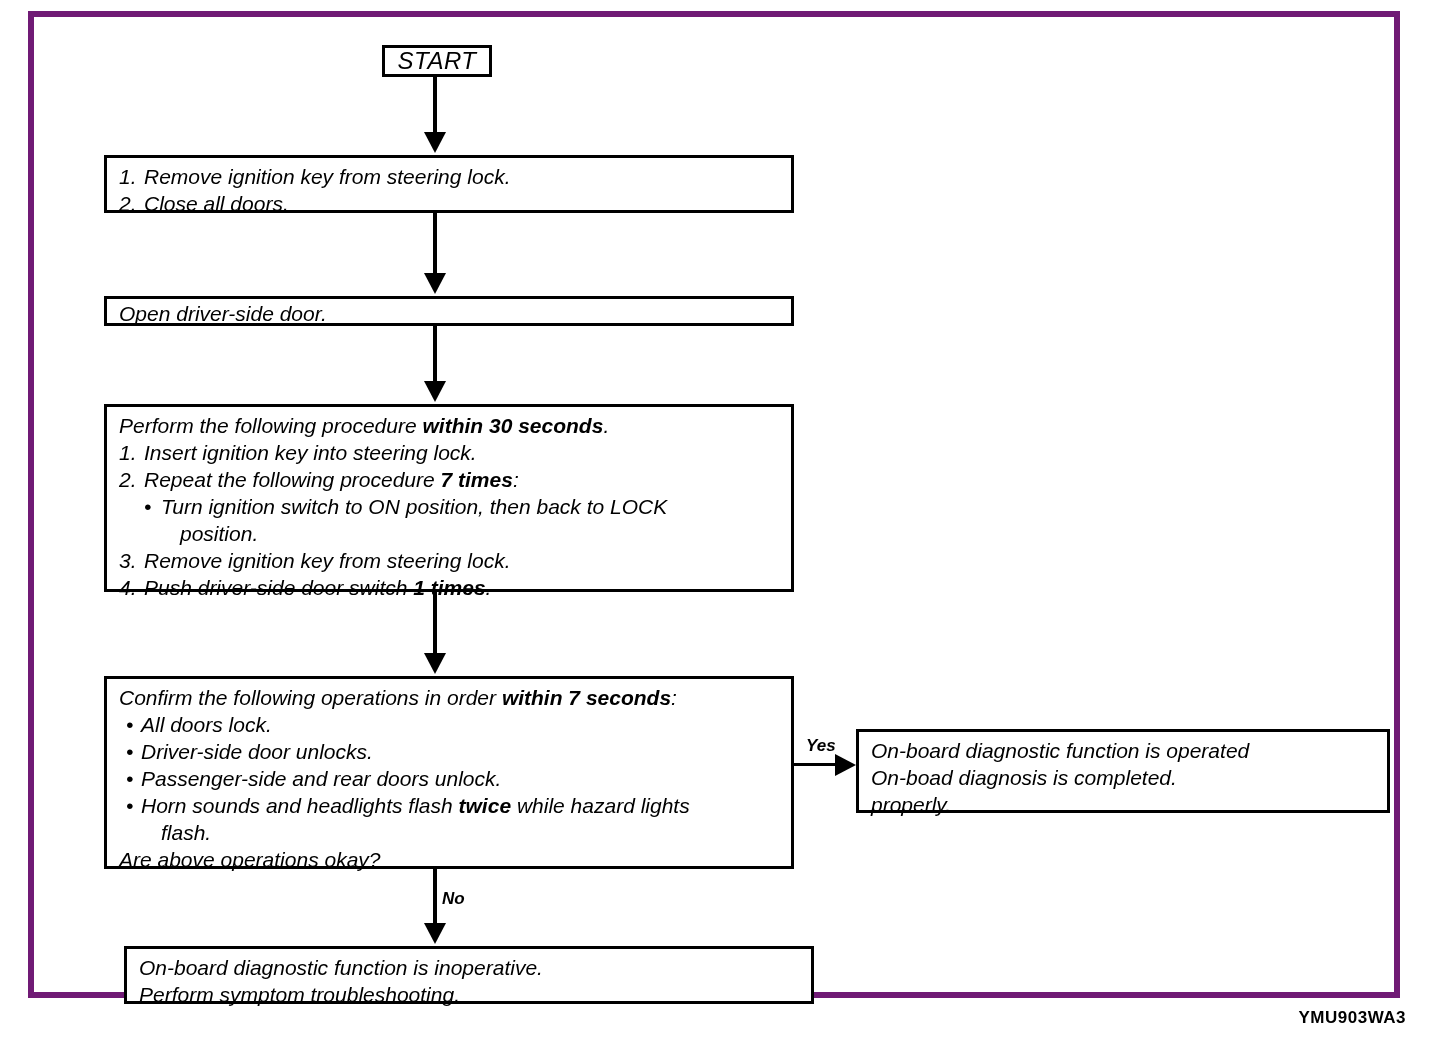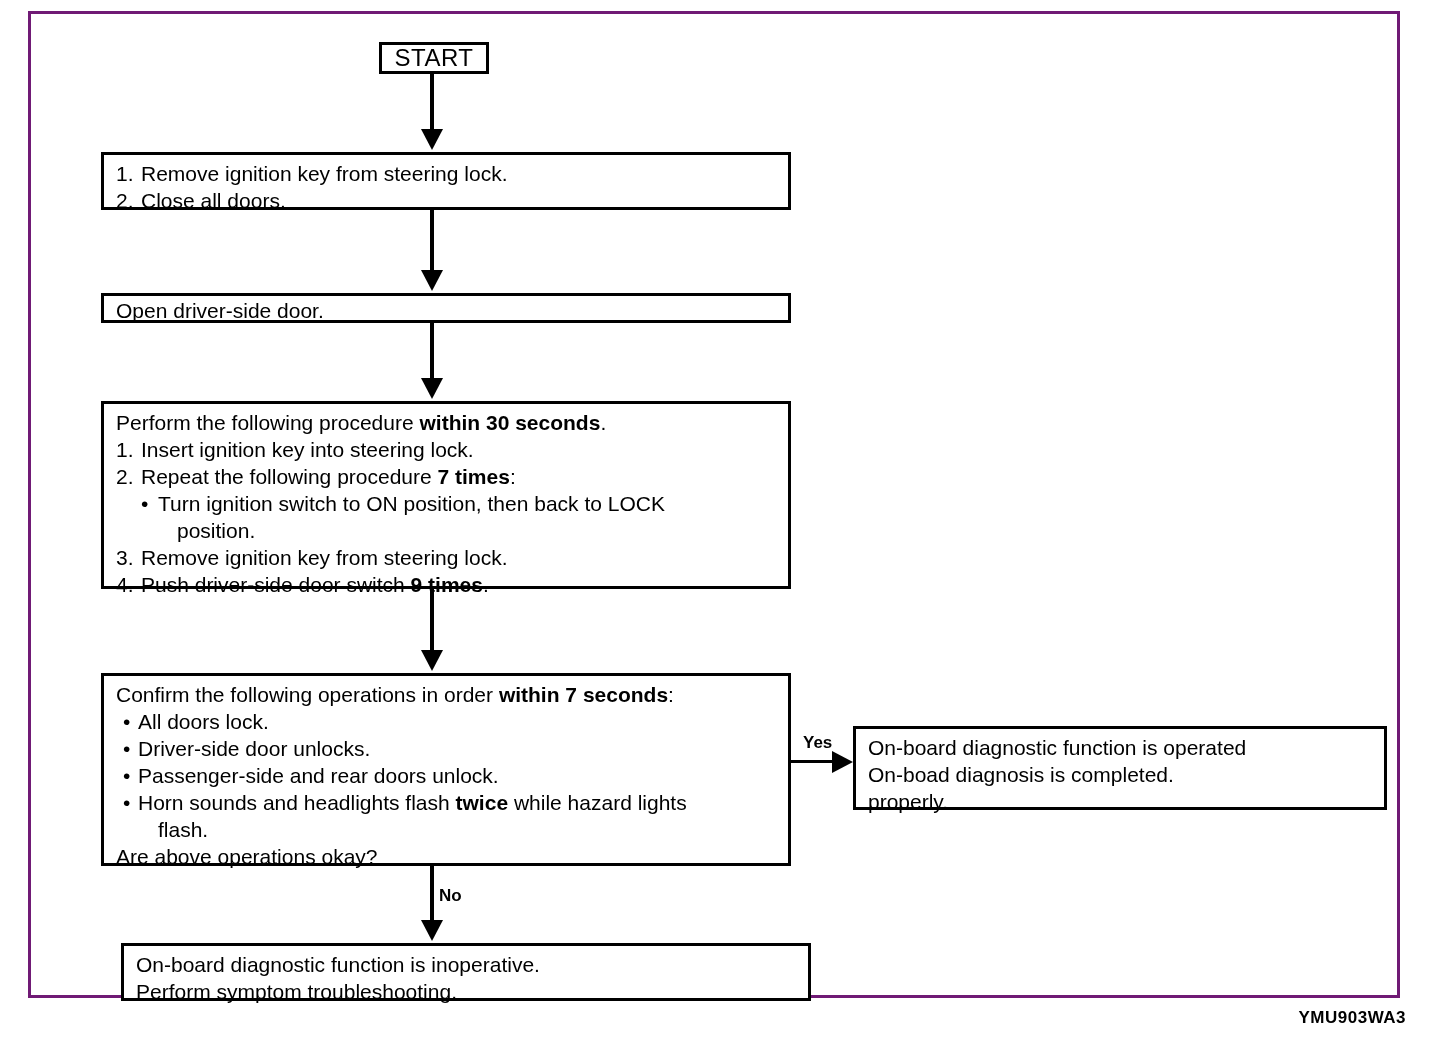--- a/index.html
+++ b/index.html
@@ -22,23 +22,24 @@
     background: #ffffff;
   }
 
   
   .figure-frame {
     position: absolute;
     left: 28px;
     top: 11px;
     width: 1372px;
     height: 987px;
-    border: 3px solid #701a75;
+    border: 6px solid #701a75;
     box-sizing: border-box;
     background: #fff;
+    font-style: italic;
   }
 
   
   .flow-box {
     position: absolute;
     border: 3px solid #000;
     box-sizing: border-box;
     background: #fff;
     font-size: 21px;
     line-height: 27px;
@@ -238,21 +239,21 @@
         <span class="marker">•</span>
         <span>Turn ignition switch to ON position, then back to LOCK</span>
         <span class="wrap-indent">position.</span>
       </div>
       <div class="num-item">
         <span class="marker">3.</span>
         <span>Remove ignition key from steering lock.</span>
       </div>
       <div class="num-item">
         <span class="marker">4.</span>
-        <span>Push driver-side door switch </span><span class="bold">9 times</span><span>.</span>
+        <span>Push driver-side door switch </span><span class="bold">1 times</span><span>.</span>
       </div>
     </div>
 
     <div class="v-line" style="left:399px; top:575px; height:62px;"></div>
     <div class="arrow-down" style="left:390px; top:636px;"></div>
 
     <div class="flow-box box-confirm">
       <div class="line">
         <span>Confirm the following operations in order </span><span class="bold">within 7 seconds</span><span>:</span>
       </div>

